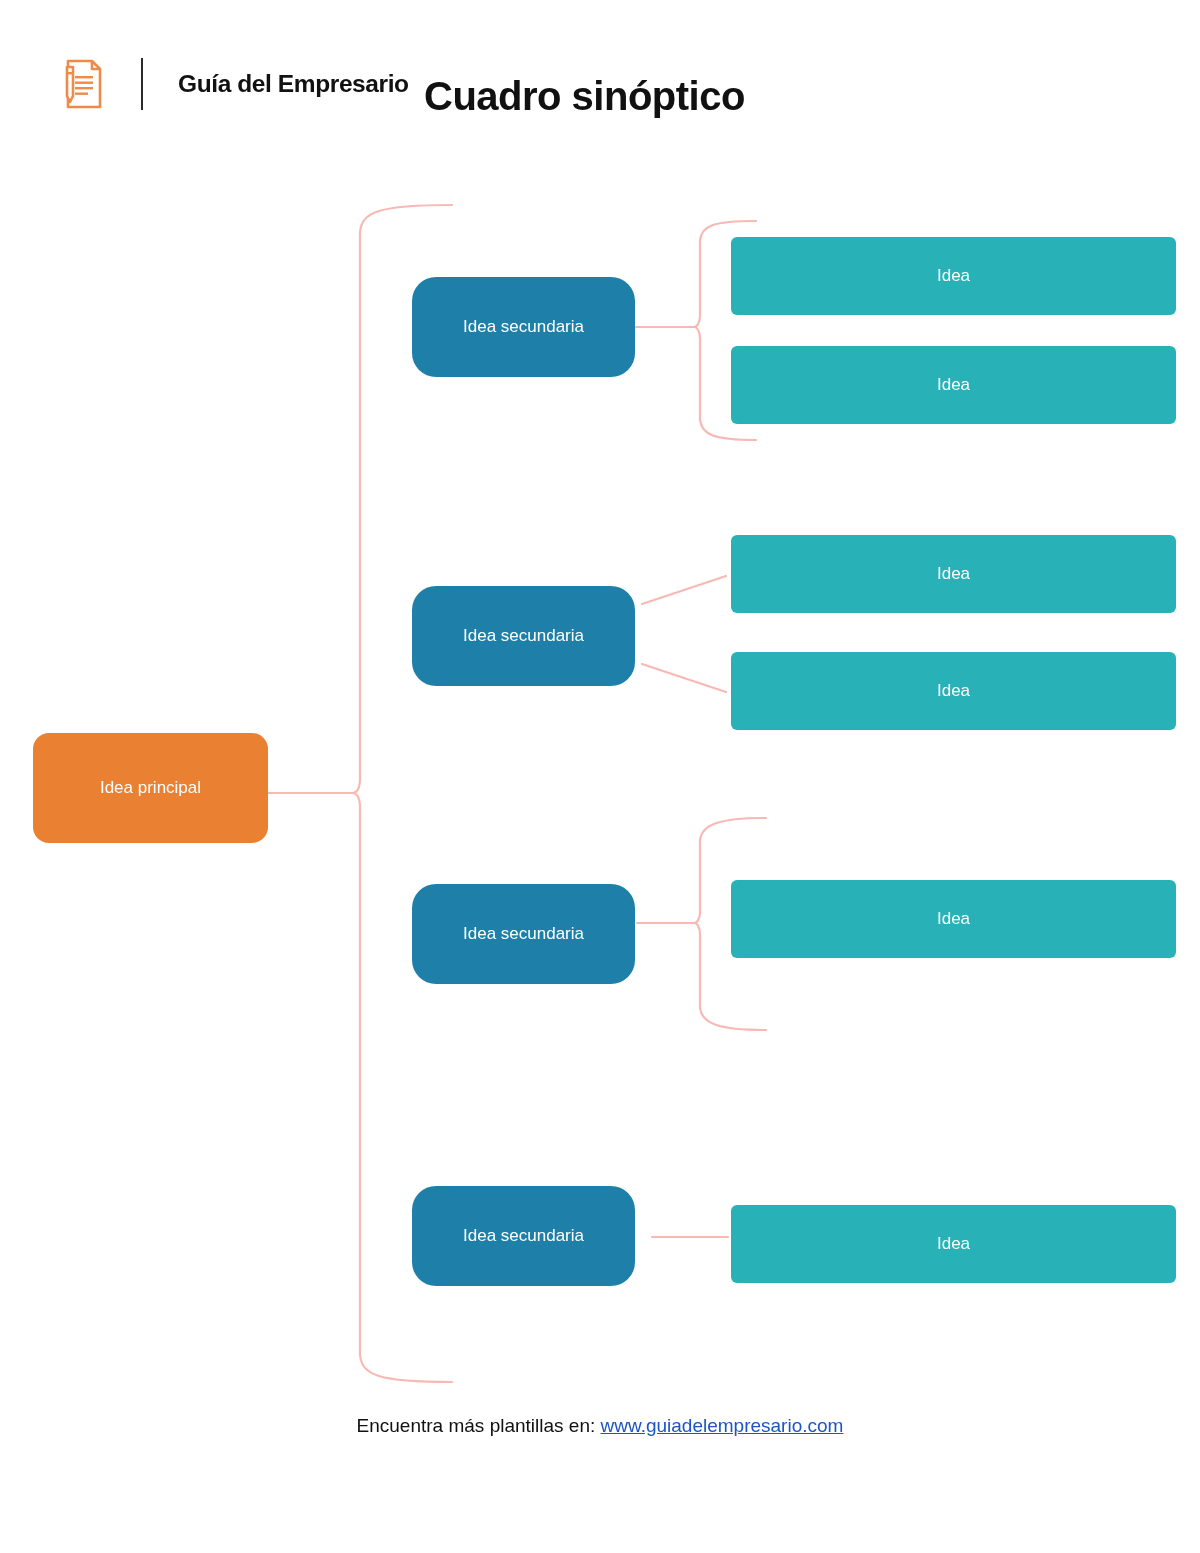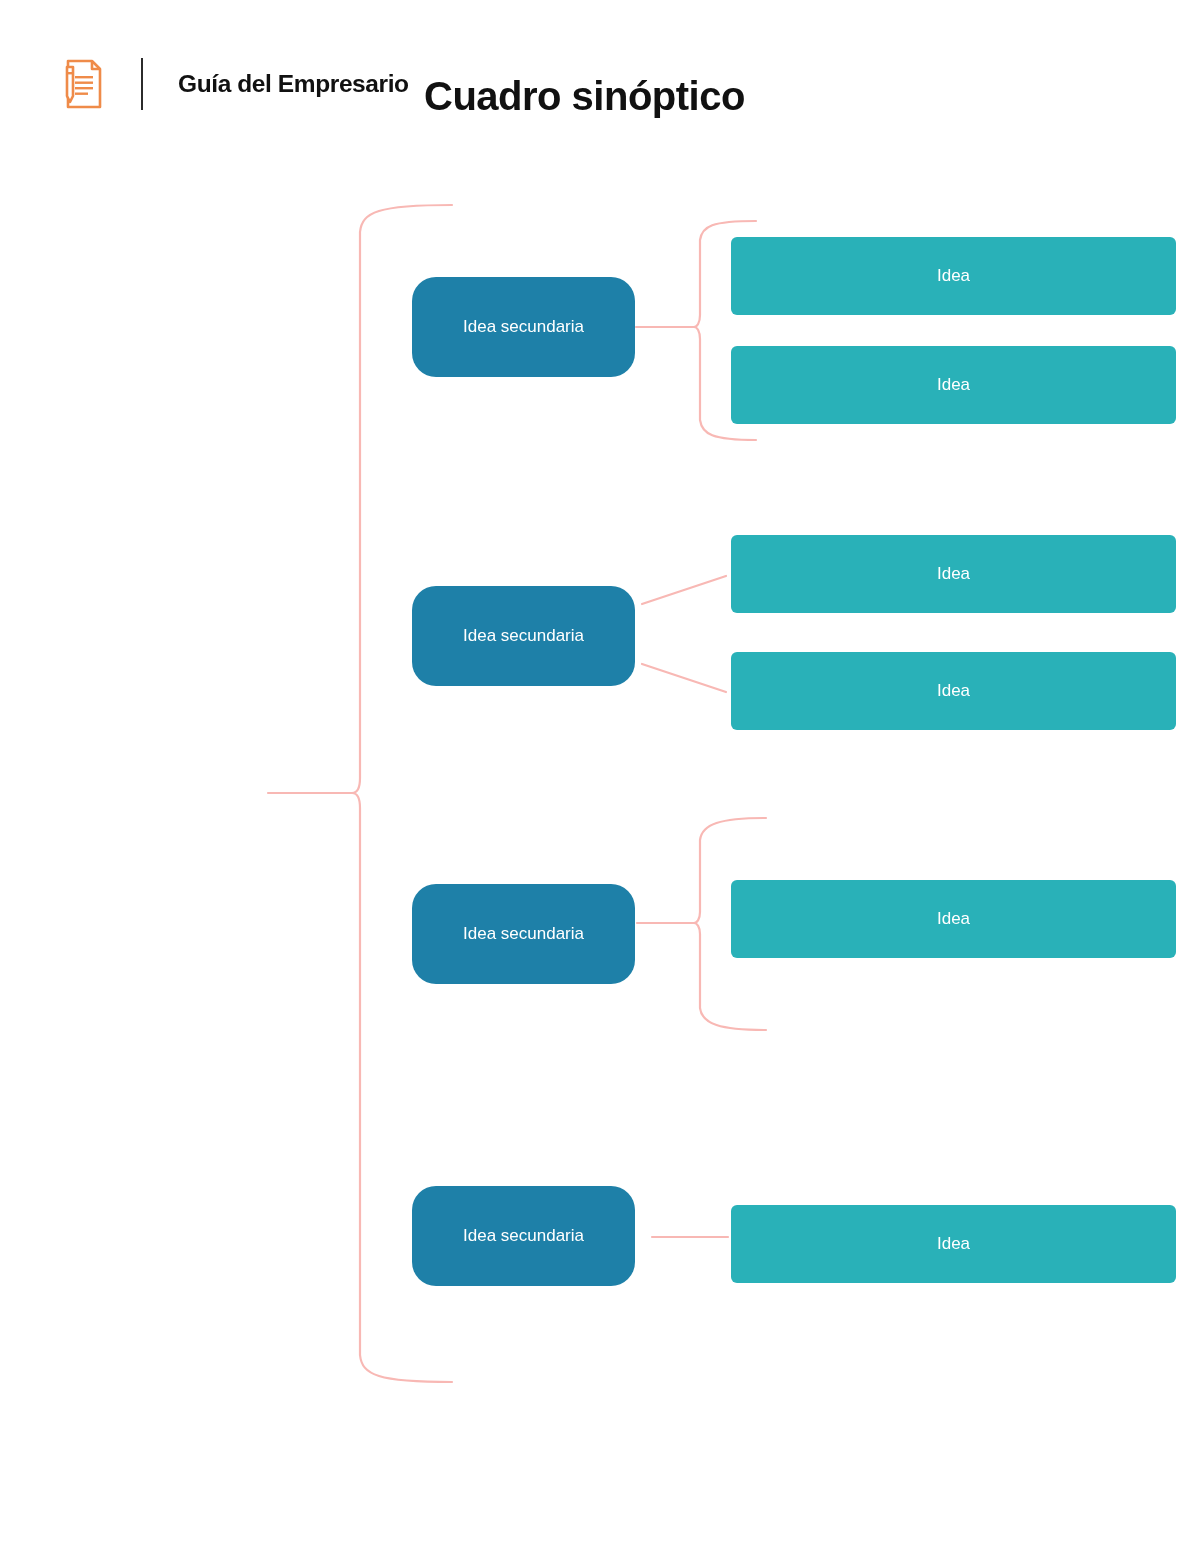--- a/index.html
+++ b/index.html
@@ -175,20 +175,23 @@
         <path d="M637 923 L694 923"></path>
         <path d="M766 818 C 720 818 702 824 700 840
                  L700 912 C 700 919 697 923 694 923
                  C 697 923 700 927 700 934
                  L700 1008 C 702 1024 720 1030 766 1030"></path>
 
         <path d="M652 1237 L728 1237"></path>
       </g>
     </svg>
 
+    <div class="node node-main" style="left:33px; top:733px; width:235px; height:110px;">
+      <span class="node-label">Idea principal</span>
+    </div>
 
     <div class="node node-secondary" style="left:412px; top:277px; width:223px; height:100px;">
       <span class="node-label">Idea secundaria</span>
     </div>
     <div class="node node-idea" style="left:731px; top:237px; width:445px; height:78px;">
       <span class="node-label">Idea</span>
     </div>
     <div class="node node-idea" style="left:731px; top:346px; width:445px; height:78px;">
       <span class="node-label">Idea</span>
     </div>
@@ -212,14 +215,18 @@
 
     <div class="node node-secondary" style="left:412px; top:1186px; width:223px; height:100px;">
       <span class="node-label">Idea secundaria</span>
     </div>
     <div class="node node-idea" style="left:731px; top:1205px; width:445px; height:78px;">
       <span class="node-label">Idea</span>
     </div>
 
   </div>
 
+  <div id="footer">
+    <span id="footer-text">Encuentra más plantillas en:</span>
+    <a id="footer-link" href="#">www.guiadelempresario.com</a>
+  </div>
 
 </div>
 
 </body></html>

